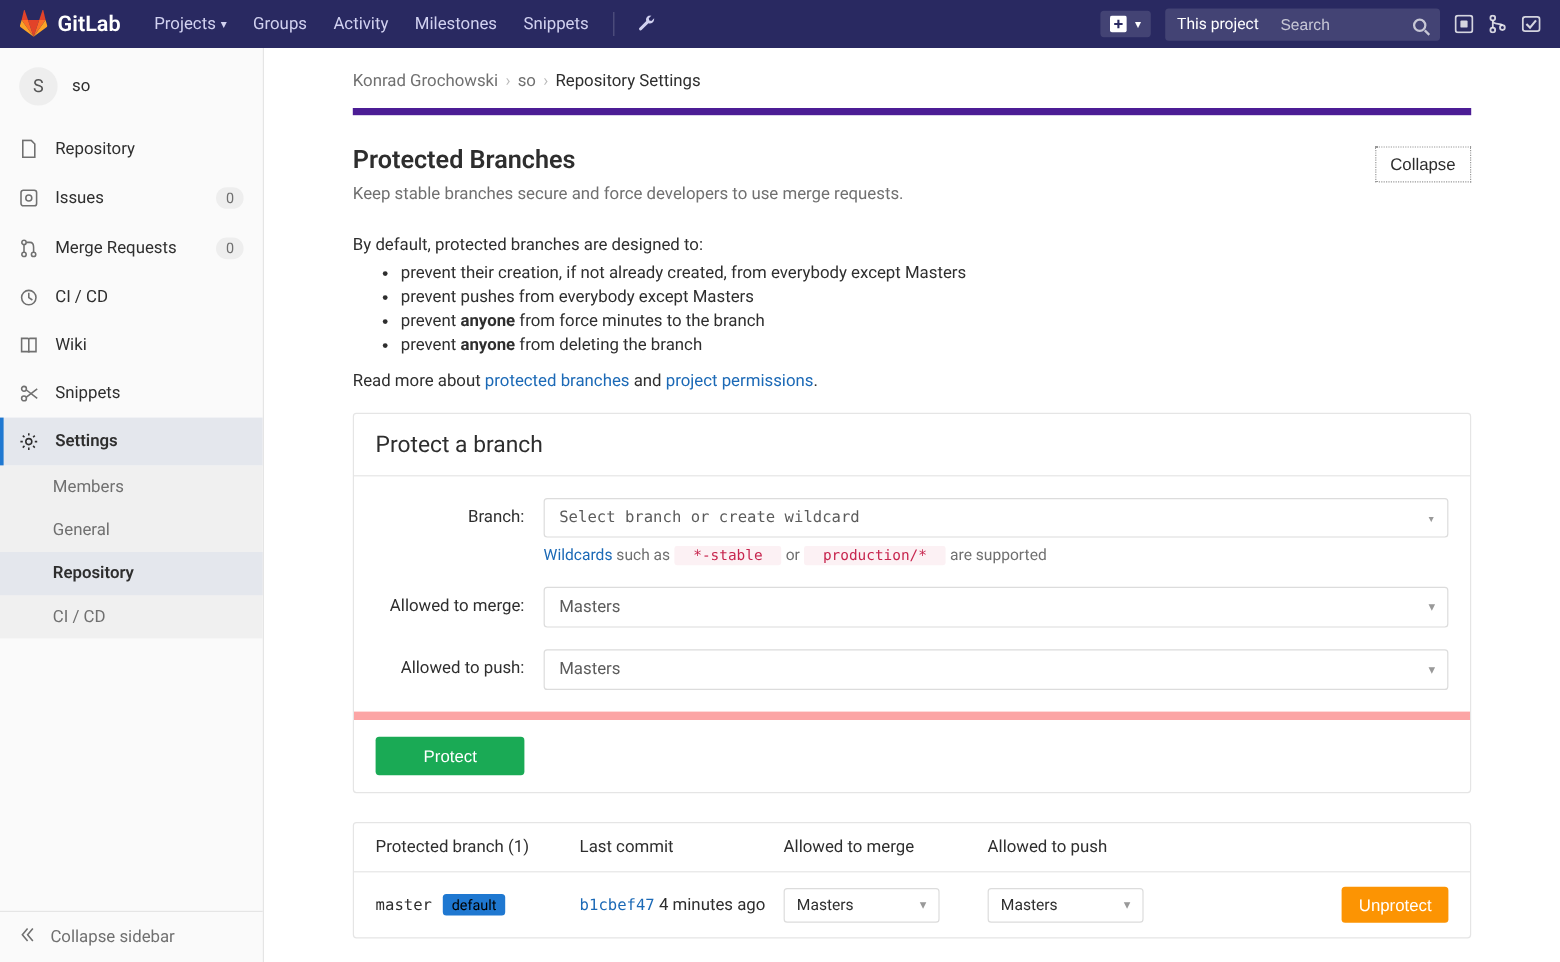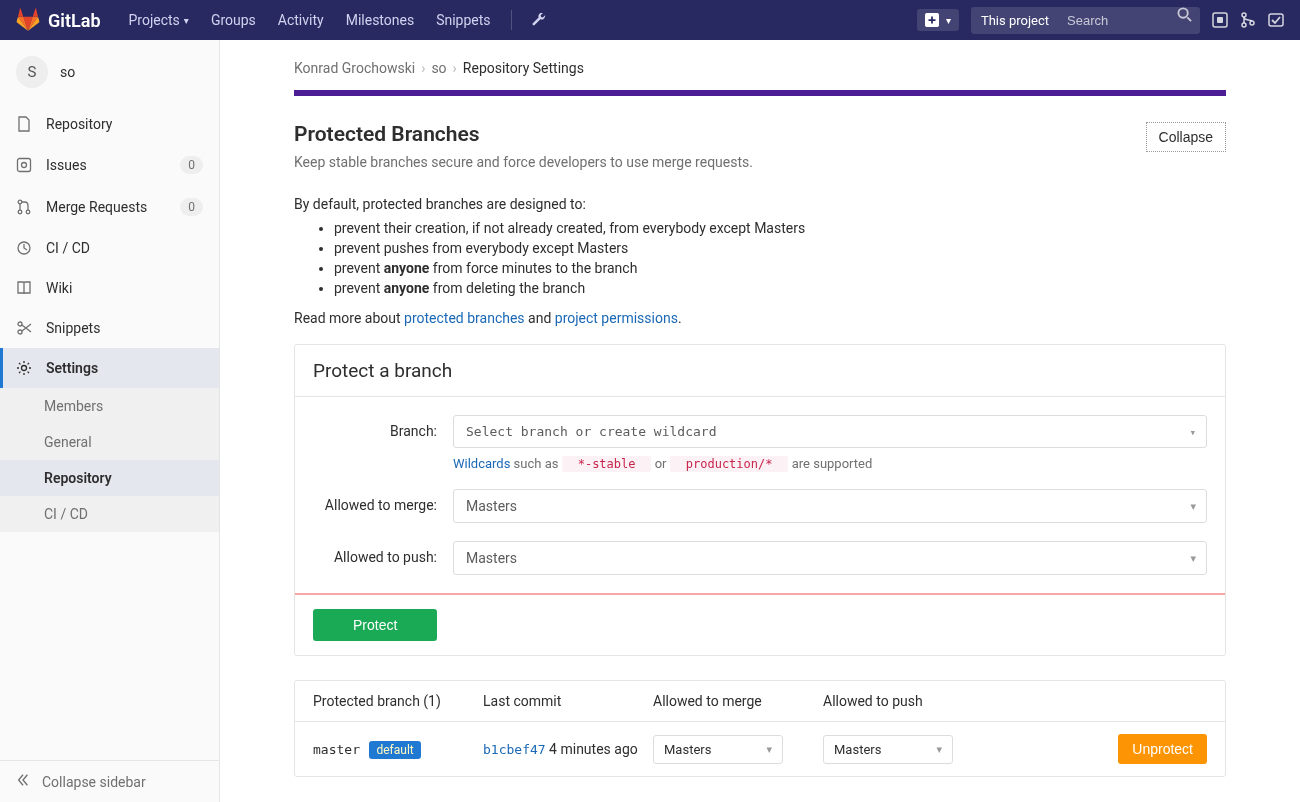--- a/index.html
+++ b/index.html
@@ -8,21 +8,21 @@
 
 .navbar { background: #292961; height: 40px; display: flex; align-items: center; padding: 0 16px; color: #fff; }
 .navbar-left { display: flex; align-items: center; gap: 2px; }
 .logo { display: flex; align-items: center; gap: 8px; font-weight: 600; font-size: 18px; margin-right: 16px; }
 .logo svg { width: 24px; height: 24px; }
 .nav-item { padding: 0 10px; height: 40px; display: flex; align-items: center; color: #d1d1f0; cursor: pointer; font-size: 14px; }
 .nav-chevron { margin-left: 4px; font-size: 10px; }
 .nav-divider { width: 1px; height: 20px; background: rgba(255,255,255,0.2); margin: 0 8px; }
 .navbar-right { margin-left: auto; display: flex; align-items: center; gap: 12px; }
 .plus-btn { background: rgba(255,255,255,0.12); border-radius: 3px; padding: 4px 8px; display: flex; align-items: center; gap: 3px; cursor: pointer; }
-.search-wrap { display: flex; align-items: flex-start; background: rgba(255,255,255,0.12); border-radius: 3px; }
+.search-wrap { display: flex; align-items: flex-end; background: rgba(255,255,255,0.12); border-radius: 3px; }
 .search-scope { padding: 6px 10px; color: #fff; font-size: 13px; }
 .search-input { background: transparent; border: none; color: #fff; padding: 6px 8px; width: 110px; outline: none; font-size: 13px; }
 .search-input::placeholder { color: rgba(255,255,255,0.7); }
 .search-icon-btn { padding: 0 8px; color: rgba(255,255,255,0.7); cursor: pointer; }
 .nav-icon { color: rgba(255,255,255,0.8); cursor: pointer; display:flex; align-items:center; }
 .nav-icon svg { width: 16px; height: 16px; }
 
 
 .layout { display: flex; height: calc(100vh - 40px); }
 .sidebar { width: 220px; background: #fafafa; border-right: 1px solid #e5e5e5; display: flex; flex-direction: column; position: relative; }
@@ -64,33 +64,33 @@
 .panel-body { padding: 18px; }
 .form-row { display: flex; align-items: flex-start; margin-bottom: 18px; }
 .form-label { width: 140px; text-align: right; padding-right: 16px; padding-top: 8px; color: #2e2e2e; }
 .form-control-wrap { flex: 1; }
 .select-box { border: 1px solid #dcdcdc; border-radius: 3px; padding: 8px 30px 8px 12px; position: relative; cursor: pointer; color: #5c5c5c; background: #fff; }
 .select-box.mono { font-family: Menlo, Consolas, monospace; font-size: 13px; }
 .select-chevron { position: absolute; right: 10px; top: 50%; transform: translateY(-50%); color: #999; font-size: 11px; }
 .hint { margin-top: 8px; font-size: 13px; color: #707070; }
 .hint .link { color: #1b69b6; }
 .code { font-family: Menlo, Consolas, monospace; color: #c7254e; background: #fcf1f4; padding: 1px 16px; border-radius: 2px; font-size: 12px; }
-.panel-footer { border-top: 2px solid #fca5a5; padding: 14px 18px; }
+.panel-footer { border-top: 7px solid #fca5a5; padding: 14px 18px; }
 .btn-green { background: #1aaa55; color: #fff; border: none; padding: 8px 40px; border-radius: 3px; cursor: pointer; font-size: 14px; }
 
 .table-panel { border: 1px solid #e5e5e5; border-radius: 3px; margin-top: 24px; }
 .table-head, .table-row { display: flex; padding: 12px 18px; align-items: center; }
 .table-head { border-bottom: 1px solid #e5e5e5; color: #2e2e2e; }
 .col-branch { width: 170px; }
 .col-commit { width: 170px; }
 .col-merge { width: 170px; }
 .col-push { width: 170px; }
 .col-action { flex: 1; text-align: right; }
 .branch-name { font-family: Menlo, Consolas, monospace; font-size: 13px; }
-.badge-default { background: #1f78d1; color: #fef9c3; padding: 2px 7px; border-radius: 3px; font-size: 12px; margin-left: 6px; }
+.badge-default { background: #1f78d1; color: #000000; padding: 2px 7px; border-radius: 3px; font-size: 12px; margin-left: 6px; }
 .commit-hash { font-family: Menlo, Consolas, monospace; font-size: 13px; color: #1b69b6; }
 .small-select { border: 1px solid #dcdcdc; border-radius: 3px; padding: 6px 26px 6px 10px; position: relative; cursor: pointer; display: inline-block; background: #fff; font-size: 13px; width: 130px; }
 .btn-orange { background: #fc9403; color: #fff; border: none; padding: 7px 14px; border-radius: 3px; cursor: pointer; font-size: 14px; }
 
 svg { fill: currentColor; }
 </style>
 </head>
 <body>
 
 <div class="navbar">

